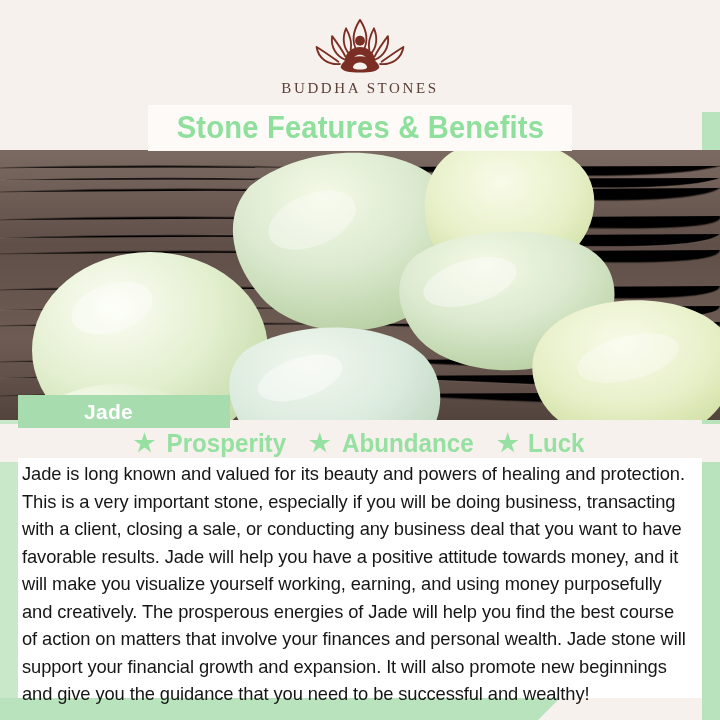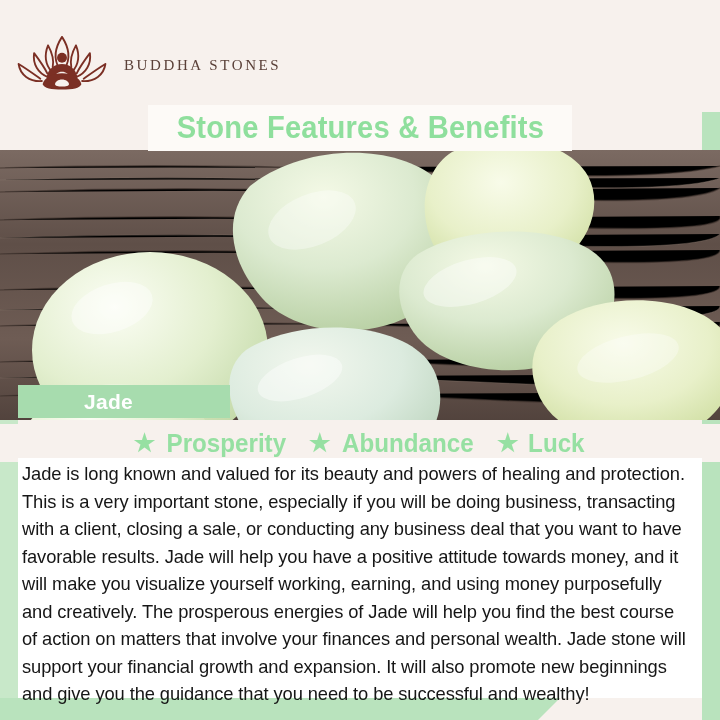--- a/index.html
+++ b/index.html
@@ -24,21 +24,21 @@
   }
   .green-bottom{
     position:absolute;left:0;bottom:0;width:560px;height:22px;background:#b9e3bd;
     clip-path:polygon(0 0,100% 0,calc(100% - 22px) 100%,0 100%);
   }
 
   
   .header{
     position:absolute;top:0;left:0;width:720px;height:112px;
     background:#f7f1ed;
-    display:flex;flex-direction:row;align-items:center;justify-content:flex-start;
+    display:flex;flex-direction:column;align-items:center;justify-content:flex-start;
     padding-top:16px;box-sizing:border-box;
   }
   .logo-mark{width:124px;height:62px;display:block;}
   .logo-word{
     margin-top:2px;
     font-family:"Liberation Serif", serif;
     font-size:15px;letter-spacing:2.6px;color:#5a4038;font-weight:400;
   }
 
   
@@ -57,21 +57,21 @@
   }
 
   
   .photo{
     position:absolute;top:150px;left:0;width:720px;height:270px;overflow:hidden;
     background:#6b5a52;
   }
   .photo svg{display:block;width:720px;height:270px;}
 
   .jade-band{
-    position:absolute;left:18px;top:385px;width:212px;height:33px;
+    position:absolute;left:18px;top:395px;width:212px;height:33px;
     background:#a7dcae;display:flex;align-items:center;
     z-index:5;
   }
   .jade-band span{
     color:#ffffff;font-weight:bold;font-size:21px;
     padding-left:66px;letter-spacing:.3px;
   }
 
   
   .benefits{

